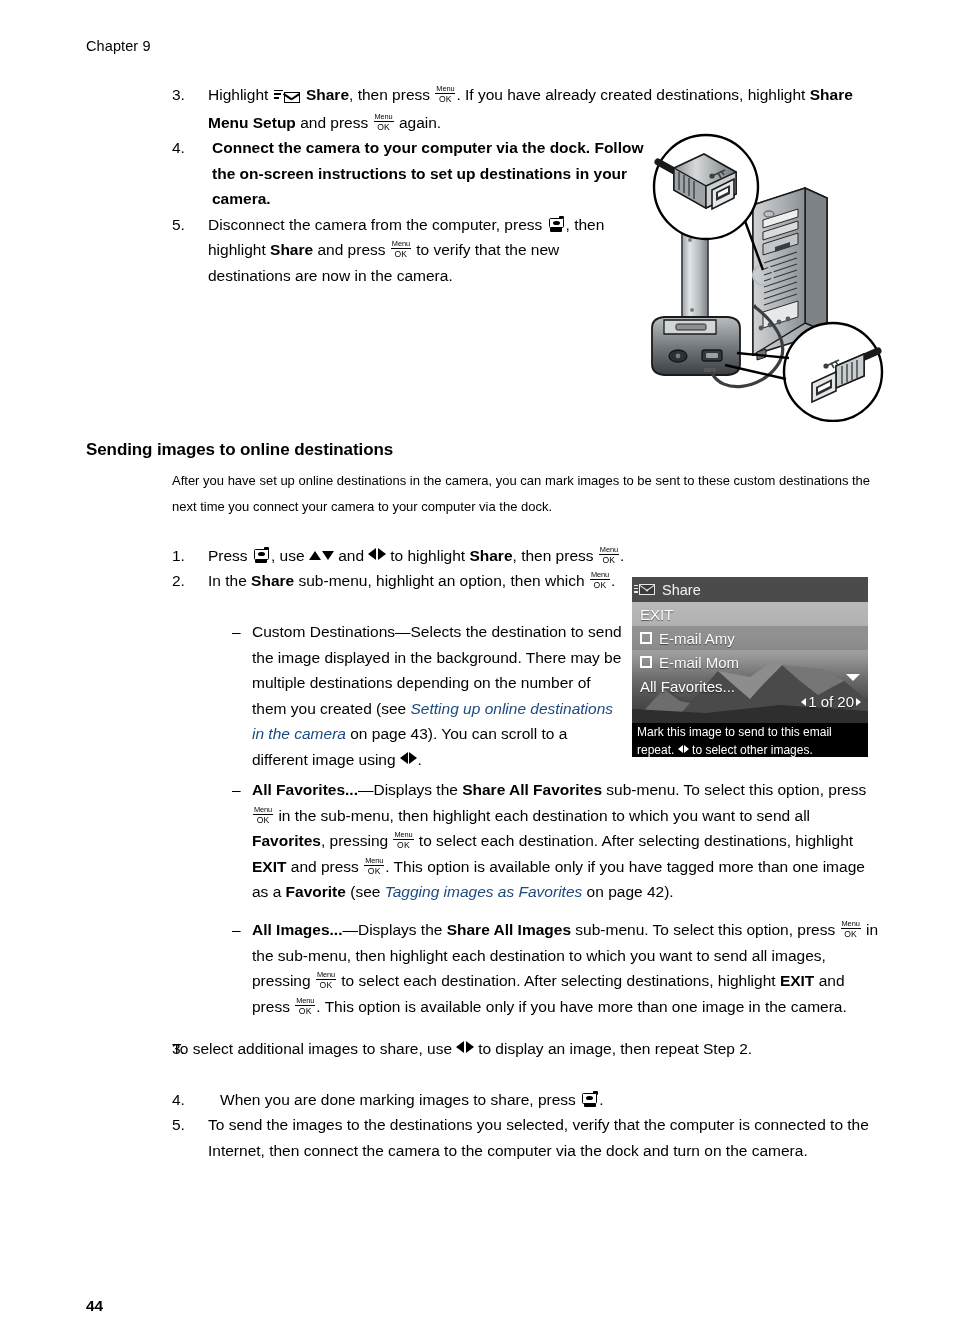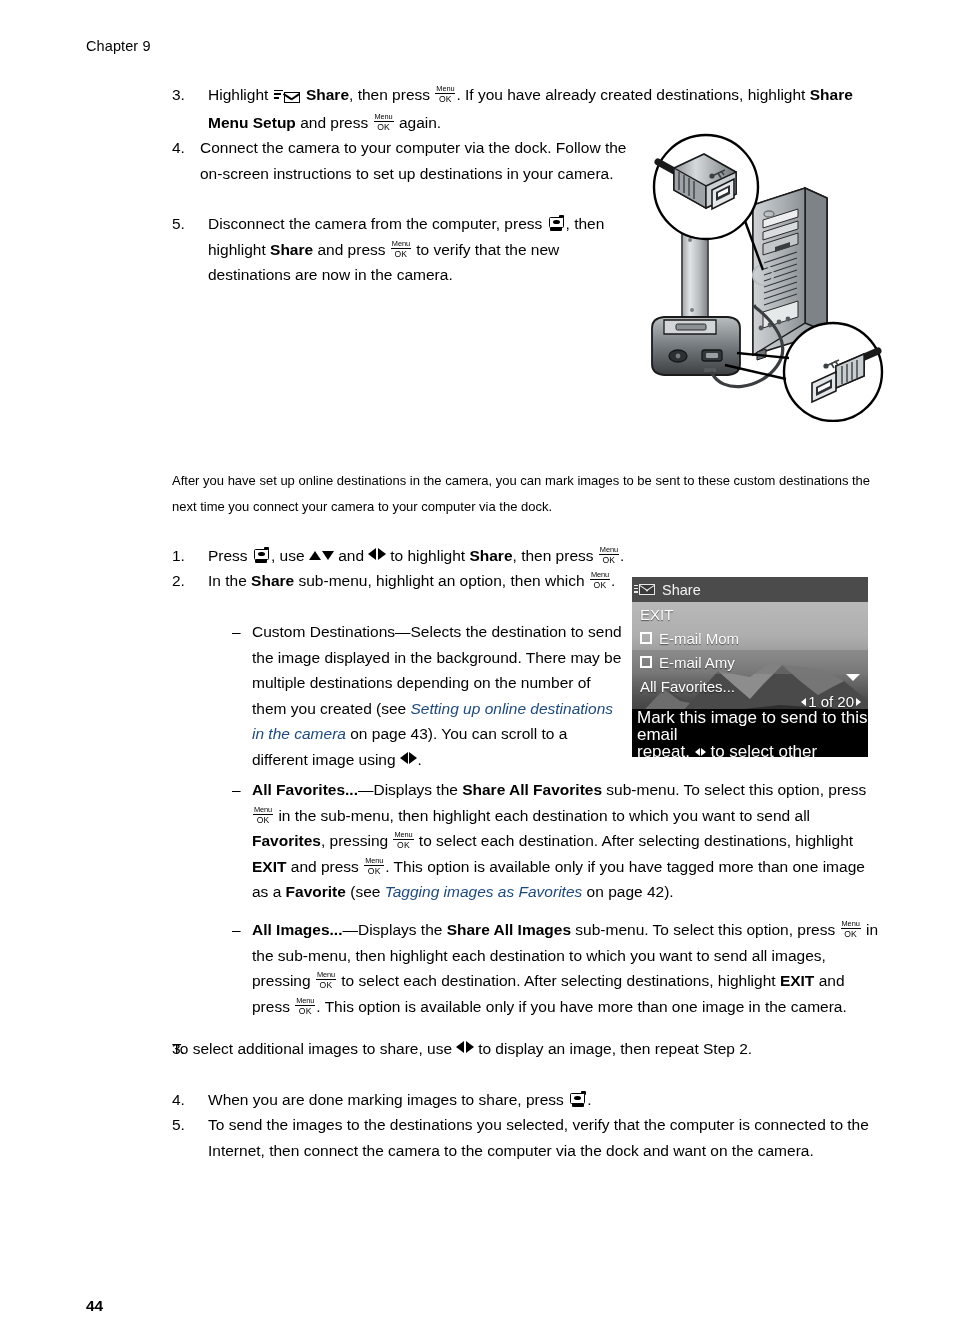--- a/index.html
+++ b/index.html
@@ -148,22 +148,22 @@
     border-left:7px solid transparent;border-right:7px solid transparent;border-top:7px solid #ffffff;
   }
   .lcd .counter{
     position:absolute;right:7px;top:116px;color:#ffffff;font-size:15px;
     text-shadow:0 1px 2px rgba(0,0,0,.8);white-space:nowrap;
   }
   .lcd .counter .ctri{display:inline-block;width:0;height:0;vertical-align:1px;}
   .lcd .counter .ctri.l{border-top:4px solid transparent;border-bottom:4px solid transparent;border-right:5px solid #fff;margin-right:2px;}
   .lcd .counter .ctri.r{border-top:4px solid transparent;border-bottom:4px solid transparent;border-left:5px solid #fff;margin-left:2px;}
   .lcd .helpbar{
-    position:absolute;left:0;bottom:0;width:236px;height:48px;background:#000000;
-    color:#ffffff;font-size:17px;line-height:16.5px;padding:1px 0 0 5px;box-sizing:border-box;
+    position:absolute;left:0;bottom:0;width:236px;height:34px;background:#000000;
+    color:#ffffff;font-size:12px;line-height:16.5px;padding:1px 0 0 5px;box-sizing:border-box;
   }
   .lcd .helpbar .ht{display:block;}
   .lcd .helpbar .dpair{display:inline-block;white-space:nowrap;vertical-align:1px;}
   .lcd .helpbar .dpair i{
     display:inline-block;width:0;height:0;
   }
   .lcd .helpbar .dpair i.l{border-top:4px solid transparent;border-bottom:4px solid transparent;border-right:5px solid #fff;}
   .lcd .helpbar .dpair i.r{border-top:4px solid transparent;border-bottom:4px solid transparent;border-left:5px solid #fff;margin-left:1px;}
 
   
@@ -180,21 +180,21 @@
 
   <div class="ol" style="left:172px;top:82px;width:690px;">
 
     <div class="li" style="min-height:51px;">
       <span class="num">3.</span>
       <span class="body" style="margin-left:36px;display:block;width:654px;"><span>Highlight </span><span class="shareicon"><span class="bars"><i></i><i></i><i></i></span><span class="env"></span></span> <b>Share</b><span>, then press </span><span class="menuok"><span class="m">Menu</span><span class="k">OK</span></span><span>. If you have already created destinations, highlight </span><b>Share Menu Setup</b><span> and press </span><span class="menuok"><span class="m">Menu</span><span class="k">OK</span></span><span> again.</span></span>
     </div>
 
     <div class="li" style="min-height:76px;">
       <span class="num">4.</span>
-      <span class="body" style="margin-left:28px;display:block;width:432px;">Connect the camera to your computer via the dock. Follow the on-screen instructions to set up destinations in your camera.</span>
+      <span class="body" style="margin-left:40px;display:block;width:432px;font-weight:bold;">Connect the camera to your computer via the dock. Follow the on-screen instructions to set up destinations in your camera.</span>
     </div>
 
     <div class="li" style="min-height:76px;">
       <span class="num">5.</span>
       <span class="body" style="margin-left:36px;display:block;width:432px;"><span>Disconnect the camera from the computer, press </span><span class="camicon"><span class="lens"></span><span class="scr"></span><span class="base"></span></span><span>, then highlight </span><b>Share</b><span> and press </span><span class="menuok"><span class="m">Menu</span><span class="k">OK</span></span><span> to verify that the new destinations are now in the camera.</span></span>
     </div>
   </div>
 
   <div class="illus">
     <svg width="270" height="290" viewBox="0 0 270 290" xmlns="http://www.w3.org/2000/svg">
@@ -336,20 +336,21 @@
           <path d="M205,229 L208,233"></path>
         </g>
 
         <polygon points="206,240 182,251 182,270 206,259" fill="#e4e7e9" stroke="#1a1a1a" stroke-width="1.6"></polygon>
         <polygon points="186,255 202,247 202,256 186,264" fill="#2c3033"></polygon>
         <polygon points="188,256 200,250 200,254 188,260" fill="#ffffff"></polygon>
       </g>
     </svg>
   </div>
 
+  <div class="heading">Sending images to online destinations</div>
 
   <div style="position:absolute;left:172px;top:468px;width:708px;font-size:13px;line-height:25.5px;">After you have set up online destinations in the camera, you can mark images to be sent to these custom destinations the next time you connect your camera to your computer via the dock.</div>
 
   <div class="li" style="position:absolute;left:172px;top:543px;width:700px;">
     <span class="num">1.</span>
     <span class="body" style="margin-left:36px;display:block;"><span>Press </span><span class="camicon"><span class="lens"></span><span class="scr"></span><span class="base"></span></span><span>, use </span><span class="arrowpair"><i class="tri up"></i><i class="tri dn"></i></span><span> and </span><span class="arrowpair"><i class="tri lf"></i><i class="tri rt"></i></span><span> to highlight </span><b>Share</b><span>, then press </span><span class="menuok"><span class="m">Menu</span><span class="k">OK</span></span><span>.</span></span>
   </div>
 
   <div class="li" style="position:absolute;left:172px;top:568px;width:460px;">
     <span class="num">2.</span>
@@ -376,29 +377,29 @@
         <polygon points="150,22 168,38 186,52 200,44 212,38 190,26" fill="#767676"></polygon>
         <polygon points="0,80 32,46 48,58 58,60 40,80" fill="#6d6d6d"></polygon>
         <polygon points="0,80 236,80 236,68 148,62 74,70 0,66" fill="#2e2e2e"></polygon>
       </svg>
     </div>
 
     <div class="menu">
       <div class="mrow">
         <span>EXIT</span>
       </div>
-      <div class="mrow">
-        <span class="cbx"></span>
-        <span>E-mail Mom</span>
-      </div>
       <div class="mrow sel">
         <span class="cbx"></span>
         <span>E-mail Amy</span>
       </div>
       <div class="mrow">
+        <span class="cbx"></span>
+        <span>E-mail Mom</span>
+      </div>
+      <div class="mrow">
         <span>All Favorites...</span>
       </div>
     </div>
 
     <div class="chev"></div>
 
     <div class="counter">
       <i class="ctri l"></i><span>1 of 20</span><i class="ctri r"></i>
     </div>
 
@@ -417,23 +418,23 @@
   <div style="position:absolute;left:232px;top:917px;width:30px;font-size:15.5px;line-height:25.5px;">–</div>
   <div style="position:absolute;left:252px;top:917px;width:628px;font-size:15.5px;line-height:25.5px;"><b>All Images...</b><span>—Displays the </span><b>Share All Images</b><span> sub-menu. To select this option, press </span><span class="menuok"><span class="m">Menu</span><span class="k">OK</span></span><span> in the sub-menu, then highlight each destination to which you want to send all images, pressing </span><span class="menuok"><span class="m">Menu</span><span class="k">OK</span></span><span> to select each destination. After selecting destinations, highlight </span><b>EXIT</b><span> and press </span><span class="menuok"><span class="m">Menu</span><span class="k">OK</span></span><span>. This option is available only if you have more than one image in the camera.</span></div>
 
   <div class="li" style="position:absolute;left:172px;top:1036px;width:712px;">
     <span class="num">3.</span>
     <span class="body" style="display:block;width:676px;"><span>To select additional images to share, use </span><span class="arrowpair"><i class="tri lf"></i><i class="tri rt"></i></span><span> to display an image, then repeat Step 2.</span></span>
   </div>
 
   <div class="li" style="position:absolute;left:172px;top:1087px;width:712px;">
     <span class="num">4.</span>
-    <span class="body" style="margin-left:36px;display:block;"><span>When you are done marking images to share, press </span><span class="camicon"><span class="lens"></span><span class="scr"></span><span class="base"></span></span><span>.</span></span>
+    <span class="body" style="margin-left:48px;display:block;"><span>When you are done marking images to share, press </span><span class="camicon"><span class="lens"></span><span class="scr"></span><span class="base"></span></span><span>.</span></span>
   </div>
 
   <div class="li" style="position:absolute;left:172px;top:1112px;width:712px;">
     <span class="num">5.</span>
-    <span class="body" style="margin-left:36px;display:block;width:676px;">To send the images to the destinations you selected, verify that the computer is connected to the Internet, then connect the camera to the computer via the dock and want on the camera.</span>
+    <span class="body" style="margin-left:36px;display:block;width:676px;">To send the images to the destinations you selected, verify that the computer is connected to the Internet, then connect the camera to the computer via the dock and turn on the camera.</span>
   </div>
 
   <div class="pagenum">44</div>
 
 </div>
 
 </body></html>

